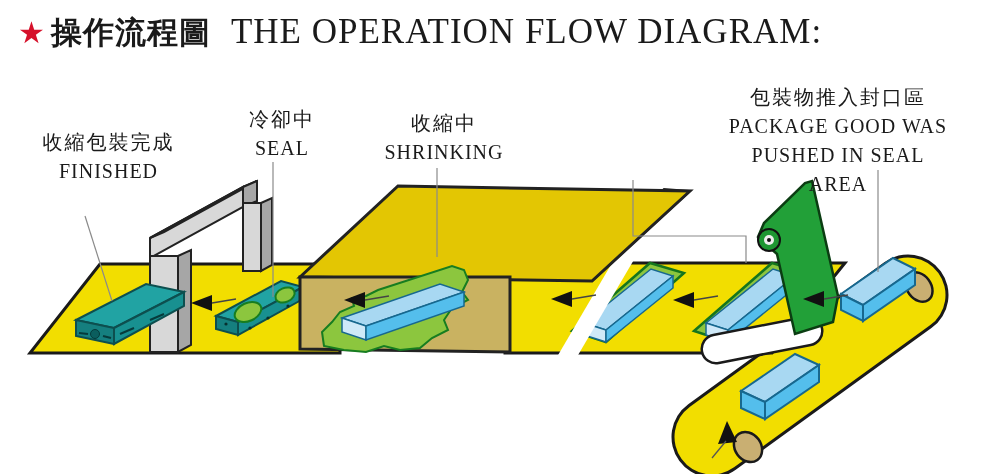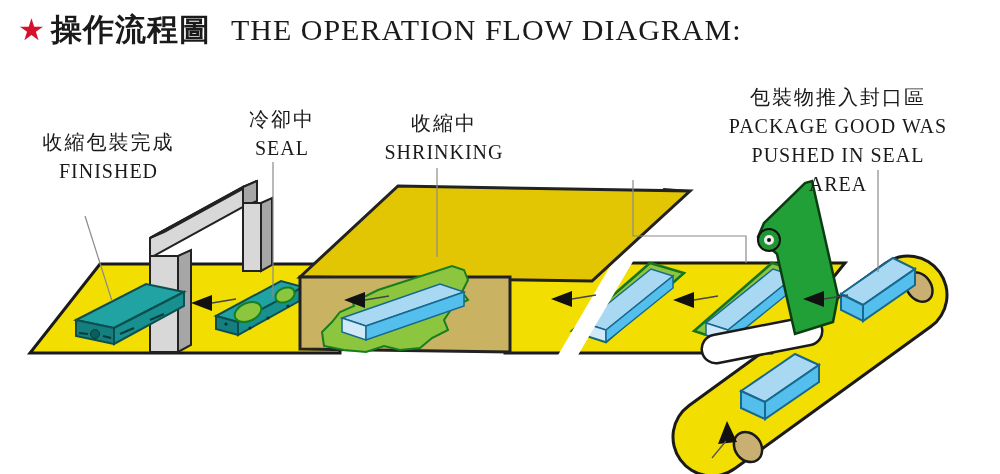--- a/index.html
+++ b/index.html
@@ -2,21 +2,21 @@
 <html><head>
 <meta charset="utf-8">
 <style>
   html,body{margin:0;padding:0;background:#ffffff;}
   .stage{position:relative;width:1000px;height:474px;background:#fff;overflow:hidden;
          font-family:"Liberation Serif","DejaVu Serif",serif;color:#1a1a1a;}
   .stage svg{position:absolute;left:0;top:0;}
   .title-row{position:absolute;left:18px;top:12px;display:flex;align-items:baseline;white-space:nowrap;}
   .title-star{font-size:30px;line-height:34px;margin-right:6px;}
   .title-zh{font-size:31px;font-weight:700;letter-spacing:1px;line-height:36px;text-align:right;}
-  .title-en{font-size:30px;font-weight:400;letter-spacing:1px;margin-left:20px;font-family:Liberation Serif, serif;}
+  .title-en{font-size:35px;font-weight:400;letter-spacing:1px;margin-left:20px;font-family:Liberation Serif, serif;}
   .lbl{position:absolute;text-align:center;}
   .lbl .zh{display:block;font-size:20px;font-weight:400;letter-spacing:2px;line-height:29px;}
   .lbl .en{display:block;font-size:20px;font-weight:400;letter-spacing:1px;line-height:29px;text-align:center;}
   .lbl-finished{left:6px;top:128px;width:205px;}
   .lbl-cool{left:228px;top:105px;width:108px;}
   .lbl-shrinking{left:365px;top:109px;width:158px;}
   .lbl-sealing{left:573px;top:113px;width:125px;}
   .lbl-infeed{left:721px;top:83px;width:234px;}
 </style>
 </head>

